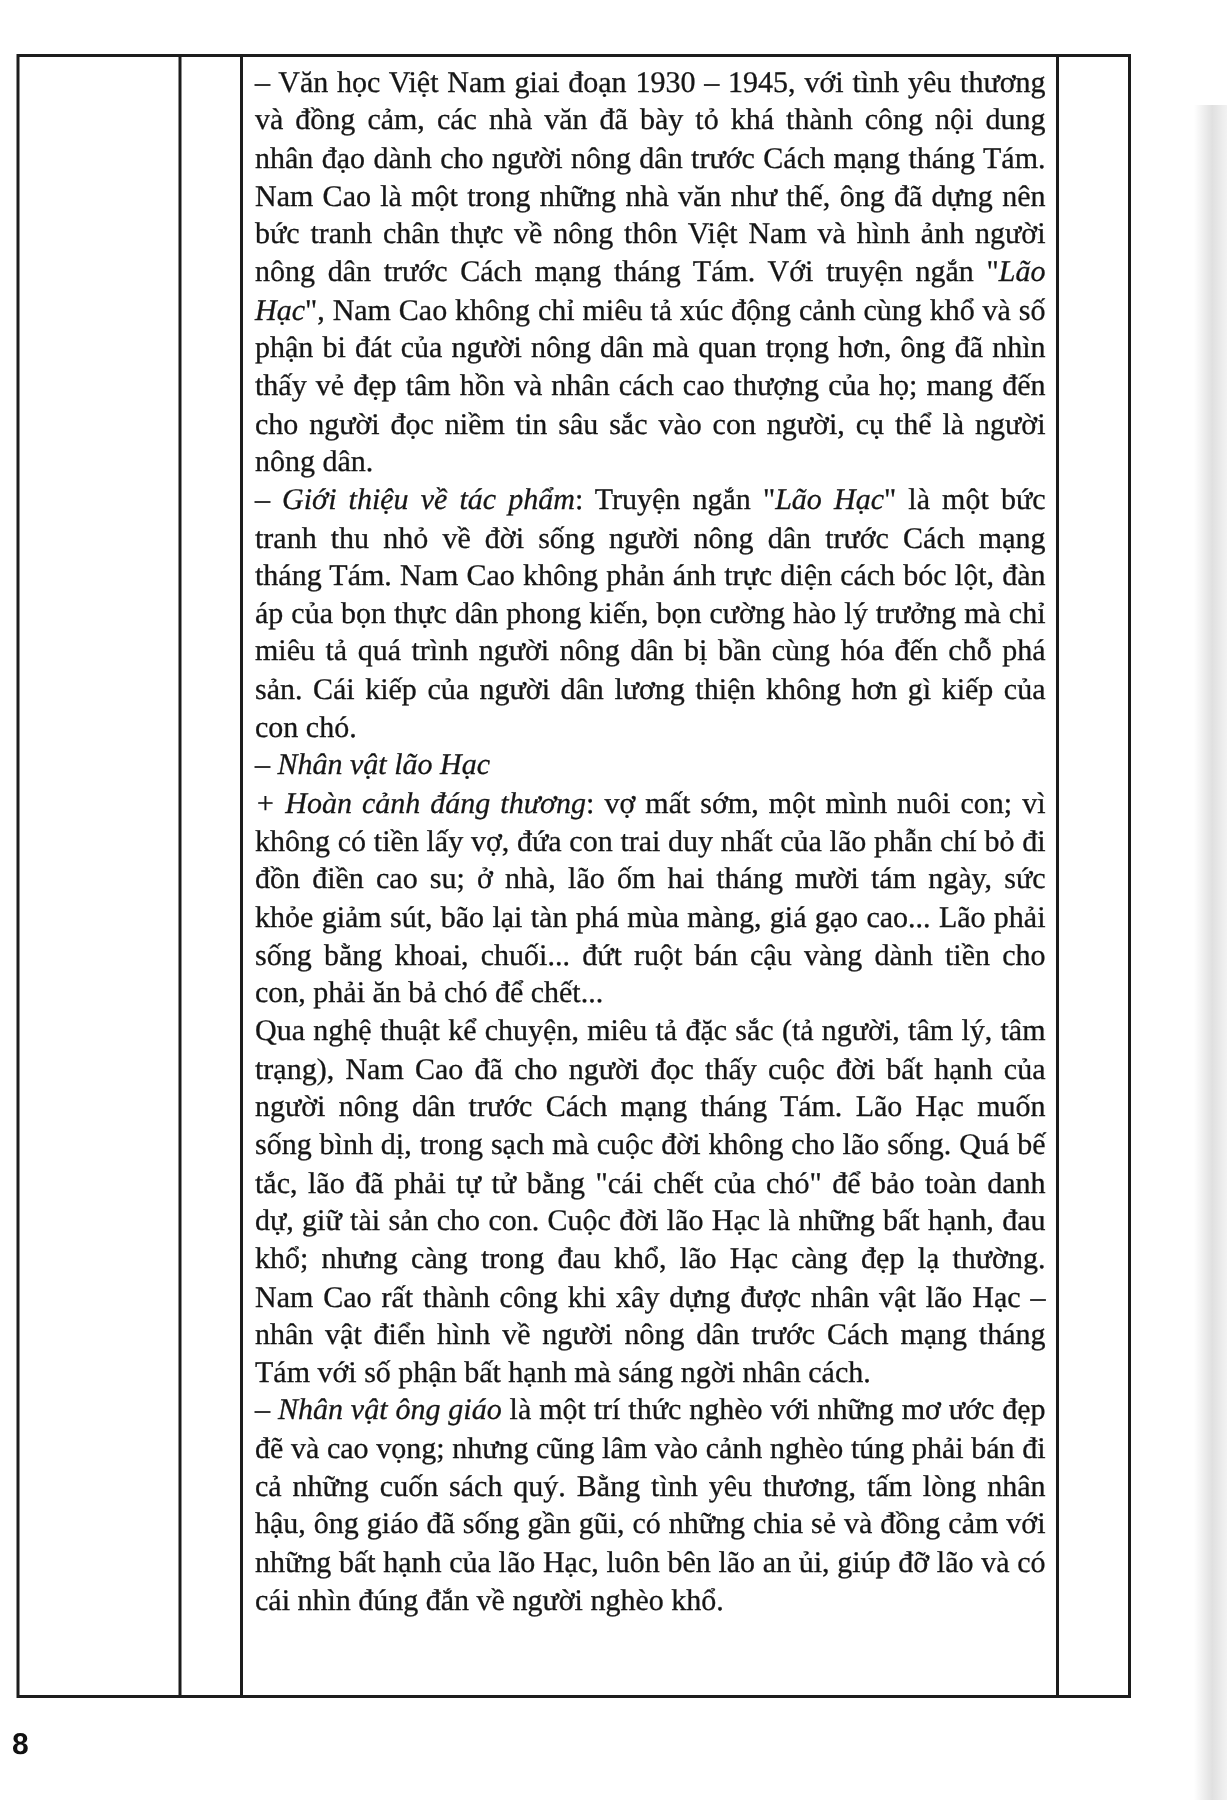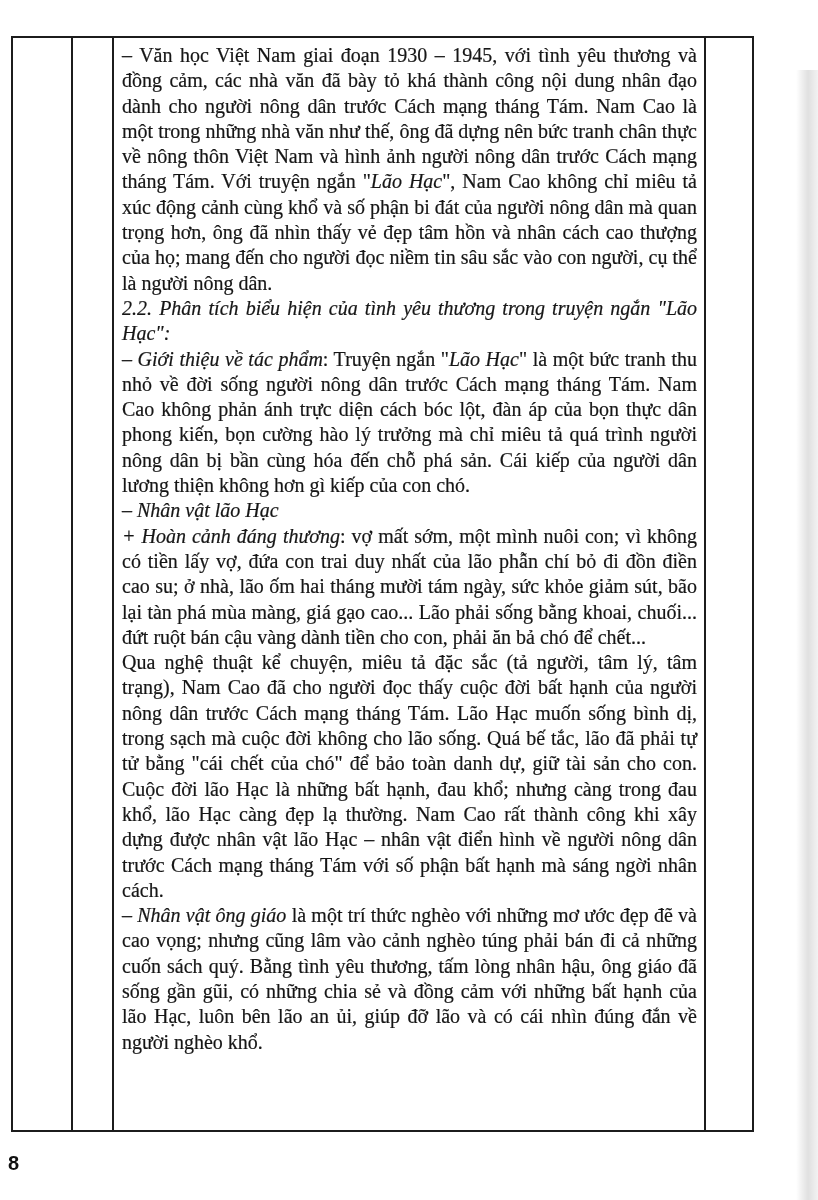--- a/index.html
+++ b/index.html
@@ -19,20 +19,21 @@
   .content-table {
     position: absolute;
     left: 11px;
     top: 36px;
     width: 743px;
     height: 1096px;
     border: 2.5px solid #1c1c1c;
     box-sizing: border-box;
     display: flex;
     background: #ffffff;
+    padding-left: 48px;
   }
   .col {
     box-sizing: border-box;
     height: 100%;
   }
   .col-margin-1 {
     width: 60px;
     border-right: 2px solid #1c1c1c;
   }
   .col-margin-2 {
@@ -80,21 +81,20 @@
 </head>
 <body>
 
 <div class="page">
 
   <div class="content-table">
     <div class="col col-margin-1"></div>
     <div class="col col-margin-2"></div>
     <div class="col col-main" id="text-column">
         <p class="para"><span>– Văn học Việt Nam giai đoạn 1930 – 1945, với tình yêu thương và đồng cảm, các nhà văn đã bày tỏ khá thành công nội dung nhân đạo dành cho người nông dân trước Cách mạng tháng Tám. Nam Cao là một trong những nhà văn như thế, ông đã dựng nên bức tranh chân thực về nông thôn Việt Nam và hình ảnh người nông dân trước Cách mạng tháng Tám. Với truyện ngắn "</span><span class="it">Lão Hạc</span><span>", Nam Cao không chỉ miêu tả xúc động cảnh cùng khổ và số phận bi đát của người nông dân mà quan trọng hơn, ông đã nhìn thấy vẻ đẹp tâm hồn và nhân cách cao thượng của họ; mang đến cho người đọc niềm tin sâu sắc vào con người, cụ thể là người nông dân.</span></p>
-        <p class="para"><span class="it">2.2. Phân tích biểu hiện của tình yêu thương trong truyện ngắn "Lão Hạc":</span></p>
         <p class="para"><span class="it">– Giới thiệu về tác phẩm</span><span>: Truyện ngắn "</span><span class="it">Lão Hạc</span><span>" là một bức tranh thu nhỏ về đời sống người nông dân trước Cách mạng tháng Tám. Nam Cao không phản ánh trực diện cách bóc lột, đàn áp của bọn thực dân phong kiến, bọn cường hào lý trưởng mà chỉ miêu tả quá trình người nông dân bị bần cùng hóa đến chỗ phá sản. Cái kiếp của người dân lương thiện không hơn gì kiếp của con chó.</span></p>
         <p class="para"><span class="it">– Nhân vật lão Hạc</span></p>
         <p class="para"><span class="it">+ Hoàn cảnh đáng thương</span><span>: vợ mất sớm, một mình nuôi con; vì không có tiền lấy vợ, đứa con trai duy nhất của lão phẫn chí bỏ đi đồn điền cao su; ở nhà, lão ốm hai tháng mười tám ngày, sức khỏe giảm sút, bão lại tàn phá mùa màng, giá gạo cao... Lão phải sống bằng khoai, chuối... đứt ruột bán cậu vàng dành tiền cho con, phải ăn bả chó để chết...</span></p>
         <p class="para"><span>Qua nghệ thuật kể chuyện, miêu tả đặc sắc (tả người, tâm lý, tâm trạng), Nam Cao đã cho người đọc thấy cuộc đời bất hạnh của người nông dân trước Cách mạng tháng Tám. Lão Hạc muốn sống bình dị, trong sạch mà cuộc đời không cho lão sống. Quá bế tắc, lão đã phải tự tử bằng "cái chết của chó" để bảo toàn danh dự, giữ tài sản cho con. Cuộc đời lão Hạc là những bất hạnh, đau khổ; nhưng càng trong đau khổ, lão Hạc càng đẹp lạ thường. Nam Cao rất thành công khi xây dựng được nhân vật lão Hạc – nhân vật điển hình về người nông dân trước Cách mạng tháng Tám với số phận bất hạnh mà sáng ngời nhân cách.</span></p>
         <p class="para"><span class="it">– Nhân vật ông giáo</span><span> là một trí thức nghèo với những mơ ước đẹp đẽ và cao vọng; nhưng cũng lâm vào cảnh nghèo túng phải bán đi cả những cuốn sách quý. Bằng tình yêu thương, tấm lòng nhân hậu, ông giáo đã sống gần gũi, có những chia sẻ và đồng cảm với những bất hạnh của lão Hạc, luôn bên lão an ủi, giúp đỡ lão và có cái nhìn đúng đắn về người nghèo khổ.</span></p>
       </div>
     <div class="col col-right"></div>
   </div>
 
   <div class="page-number">8</div>

